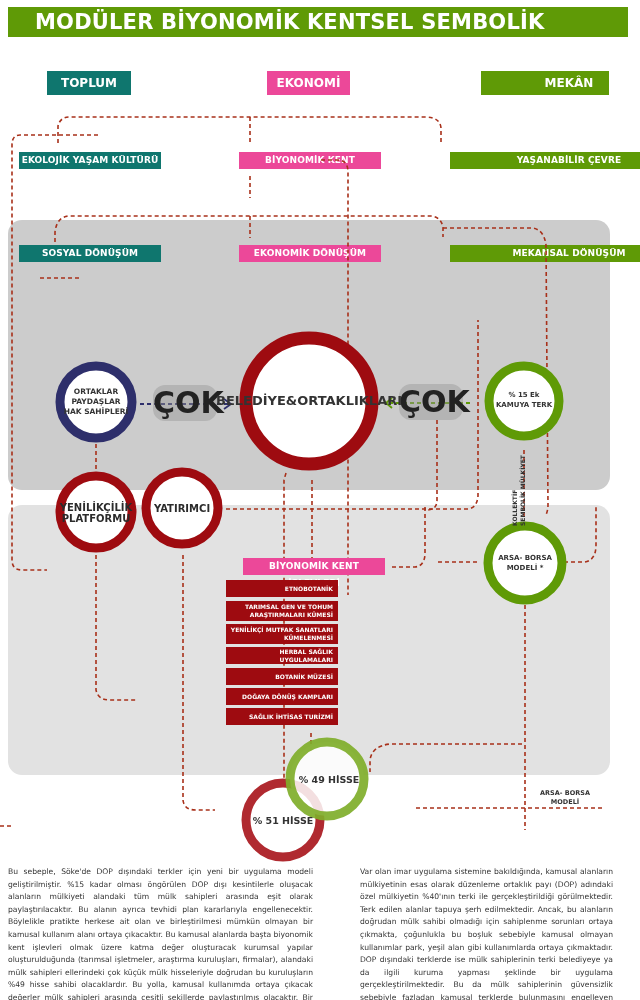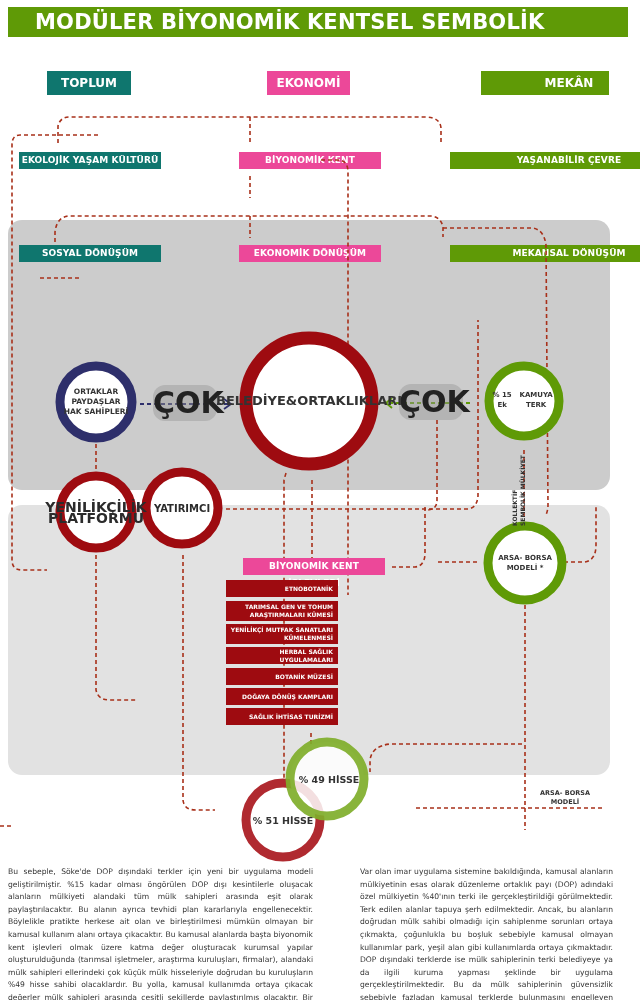--- a/index.html
+++ b/index.html
@@ -104,25 +104,25 @@
 <div class="abs circle-text" style="left:60px;top:370px;width:72px;height:64px;font-size:7.5px;line-height:10px;flex-direction:column;">
   <span>ORTAKLAR</span>
   <span>PAYDAŞLAR</span>
   <span>HAK SAHİPLERİ</span>
 </div>
 <div class="abs circle-text" style="left:250px;top:365px;width:118px;height:72px;font-size:13px;line-height:18px;flex-direction:row;">
   <span>BELEDİYE</span>
   <span>&amp;</span>
   <span>ORTAKLIKLARI</span>
 </div>
-<div class="abs circle-text" style="left:490px;top:380px;width:68px;height:40px;font-size:7px;line-height:10px;flex-direction:row;">
+<div class="abs circle-text" style="left:490px;top:380px;width:68px;height:40px;font-size:7px;line-height:10px;flex-direction:column;">
   <span>% 15 Ek</span>
   <span>KAMUYA TERK</span>
 </div>
-<div class="abs circle-text" style="left:62px;top:495px;width:68px;height:36px;font-size:14px;line-height:11px;flex-direction:column;color:#2b2b2b;">
+<div class="abs circle-text" style="left:62px;top:495px;width:68px;height:36px;font-size:10px;line-height:11px;flex-direction:column;color:#2b2b2b;">
   <span>YENİLİKÇİLİK</span>
   <span>PLATFORMU</span>
 </div>
 <div class="abs circle-text" style="left:148px;top:498px;width:68px;height:20px;font-size:10px;color:#2b2b2b;">YATIRIMCI</div>
 <div class="abs circle-text" style="left:490px;top:547px;width:70px;height:32px;font-size:7px;line-height:10px;flex-direction:column;">
   <span>ARSA- BORSA</span>
   <span>MODELİ *</span>
 </div>
 <div class="abs circle-text" style="left:296px;top:771px;width:66px;height:16px;font-size:9.5px;">% 49 HİSSE</div>
 <div class="abs circle-text" style="left:250px;top:812px;width:66px;height:16px;font-size:9.5px;">% 51 HİSSE</div>

